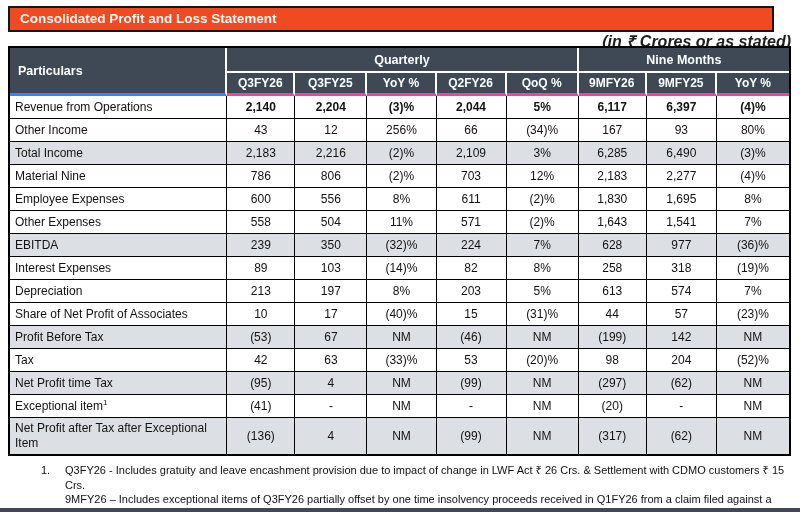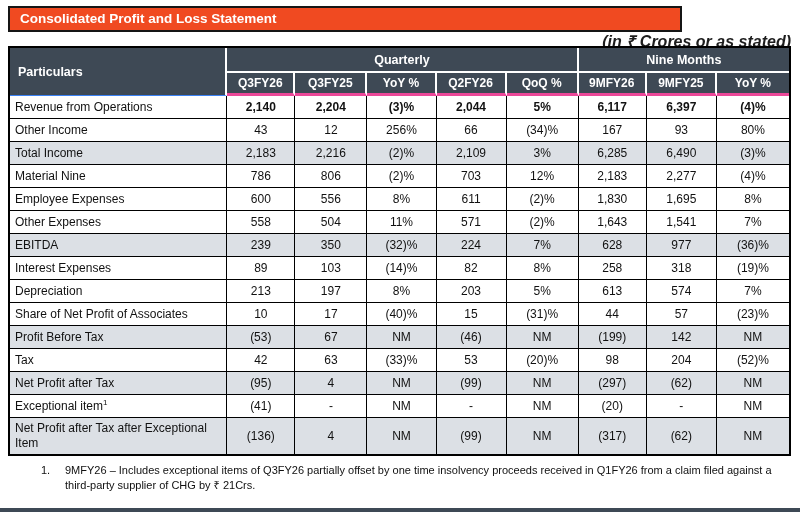--- a/index.html
+++ b/index.html
@@ -6,21 +6,21 @@
   .page {
     position: relative;
     width: 800px; height: 512px;
     background: #ffffff;
     font-family: "Liberation Sans", sans-serif;
     color: #111;
     overflow: hidden;
   }
   .title-bar {
     position: absolute; left: 8px; top: 6px;
-    width: 674px; height: 26px;
+    width: 766px; height: 26px;
     box-sizing: border-box;
     background: var(--accent, #F04A21);
     border: 2px solid #151515;
     color: #fff;
     font-size: 13.5px; font-weight: bold;
     line-height: 21px;
     padding: 0 10px;
   }
   .unit-note {
     position: absolute; top: 30px; right: 9px;
@@ -38,21 +38,21 @@
   .pl-table thead th {
     background: var(--header-bg, #3E4955);
     color: #fff; font-weight: bold;
     border-right: 2px solid #fff;
     border-bottom: 2px solid #fff;
     padding: 1px 2px;
   }
   .pl-table th.particulars {
     text-align: left; padding-left: 8px;
     font-size: 12.5px;
-    border-bottom: 1px solid #3b82f6;
+    border-bottom: 3px solid #3b82f6;
   }
   .pl-table tr.group-row th { height: 21px; font-size: 12.5px; }
   .pl-table tr.sub-row th { height: 18px; border-bottom: 3px solid #ec4899; }
   .pl-table tr.group-row th:last-child,
   .pl-table tr.sub-row th:last-child { border-right: none; }
   .pl-table tbody td {
     border-right: 1px solid #000;
     border-bottom: 1px solid #000;
     text-align: center;
     height: 16px;
@@ -252,21 +252,21 @@
           <td>42</td>
           <td>63</td>
           <td>(33)%</td>
           <td>53</td>
           <td>(20)%</td>
           <td>98</td>
           <td>204</td>
           <td>(52)%</td>
         </tr>
         <tr class="highlight">
-          <td class="label">Net Profit after Tax</td>
+          <td class="label">Net Profit time Tax</td>
           <td>(95)</td>
           <td>4</td>
           <td>NM</td>
           <td>(99)</td>
           <td>NM</td>
           <td>(297)</td>
           <td>(62)</td>
           <td>NM</td>
         </tr>
         <tr>
@@ -290,19 +290,20 @@
           <td>(317)</td>
           <td>(62)</td>
           <td>NM</td>
         </tr>
       </tbody>
   </table>
 
   <div class="footnote">
     <span class="fn-num">1.</span>
     <span class="fn-text">
+      <span class="fn-line">Q3FY26 - Includes gratuity and leave encashment provision due to impact of change in LWF Act ₹ 26 Crs. &amp; Settlement with CDMO customers ₹ 15 Crs.</span>
       <span class="fn-line">9MFY26 – Includes exceptional items of Q3FY26 partially offset by one time insolvency proceeds received in Q1FY26 from a claim filed against a third-party supplier of CHG by ₹ 21Crs.</span>
     </span>
   </div>
 
   <div class="bottom-bar"></div>
 
 </div>
 
 </body></html>

